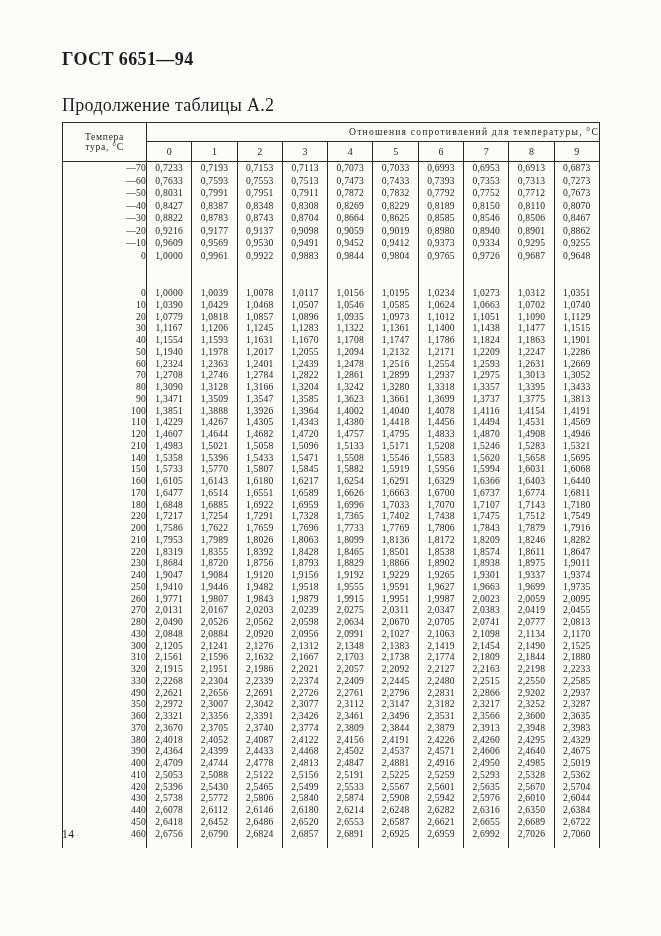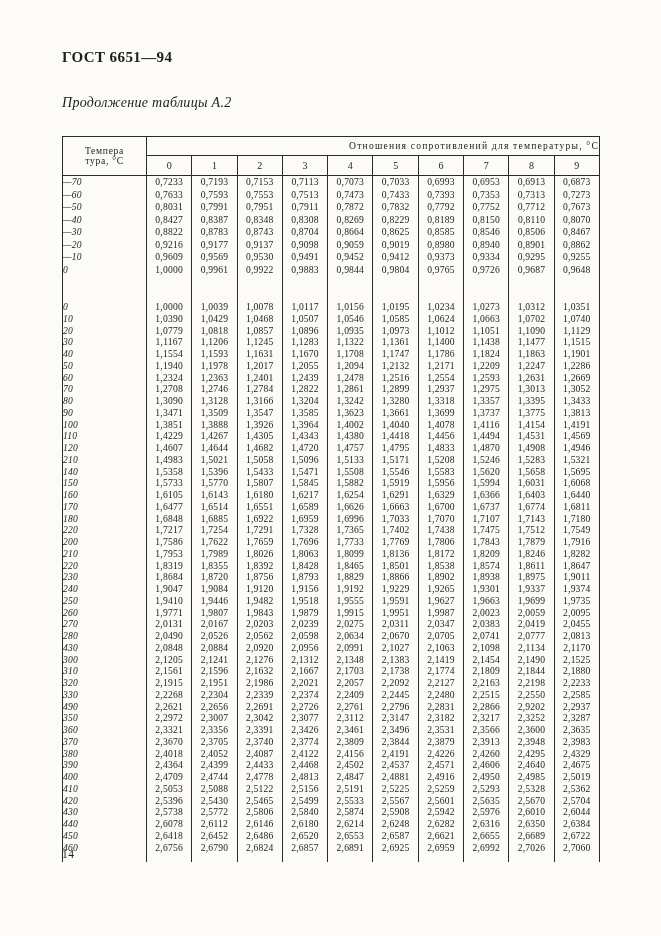--- a/index.html
+++ b/index.html
@@ -8,28 +8,28 @@
     background:#f3f2ee;
     font-family:"Liberation Serif","DejaVu Serif",serif;
     color:#1d1d1d;
   }
   .page{
     position:relative;width:661px;height:936px;
     background:#fcfbf8;overflow:hidden;
   }
   .doc-header{
     position:absolute;left:62px;top:49px;
-    font-size:15px;font-weight:bold;letter-spacing:0.4px;
+    font-size:18px;font-weight:bold;letter-spacing:0.4px;
   }
   .caption{
     position:absolute;left:62px;top:95px;
-    font-size:14px;font-style:italic;letter-spacing:0.3px;
+    font-size:18px;letter-spacing:0.3px;
   }
   table.rt{
-    position:absolute;left:62px;top:136px;
+    position:absolute;left:62px;top:122px;
     width:537px;table-layout:fixed;
     border-collapse:collapse;
     border-top:1.6px solid #2a2a2a;
     border-right:1.1px solid #2a2a2a;
   }
   table.rt col.ctemp{width:84px;}
   table.rt col.cd{width:45.3px;}
   table.rt th, table.rt td{
     border-left:1.1px solid #2a2a2a;
     padding:0;margin:0;
@@ -41,28 +41,28 @@
   }
   table.rt thead th{border-bottom:1.1px solid #2a2a2a;}
   th.temp-h{
     font-size:9.8px;letter-spacing:0.7px;text-align:center;
     line-height:1.45;
   }
   th.ratios-h{
     height:18px;font-size:9.8px;letter-spacing:1.2px;text-align:right;
   }
   table.rt thead tr.digit-row th{height:19px;font-size:10px;text-align:center;}
-  td.temp{ padding-right:20px;letter-spacing:0.2px;font-style:italic;}
+  td.temp{ text-align:right;padding-right:20px;letter-spacing:0.2px;}
   td.val{ text-align:center;letter-spacing:0.2px;}
   tr.s0 td{height:12.5px;}
   tr.s1 td{height:11.75px;}
   tr.gap td{height:25px;}
   tr.tail td{height:9px;}
   .page-num{
-    position:absolute;left:62px;top:848px;
+    position:absolute;left:62px;top:828px;
     font-size:11.5px;letter-spacing:0.5px;
   }
 </style>
 </head>
 <body>
 
 <div class="page">
 
   <div class="doc-header">ГОСТ 6651—94</div>
 

